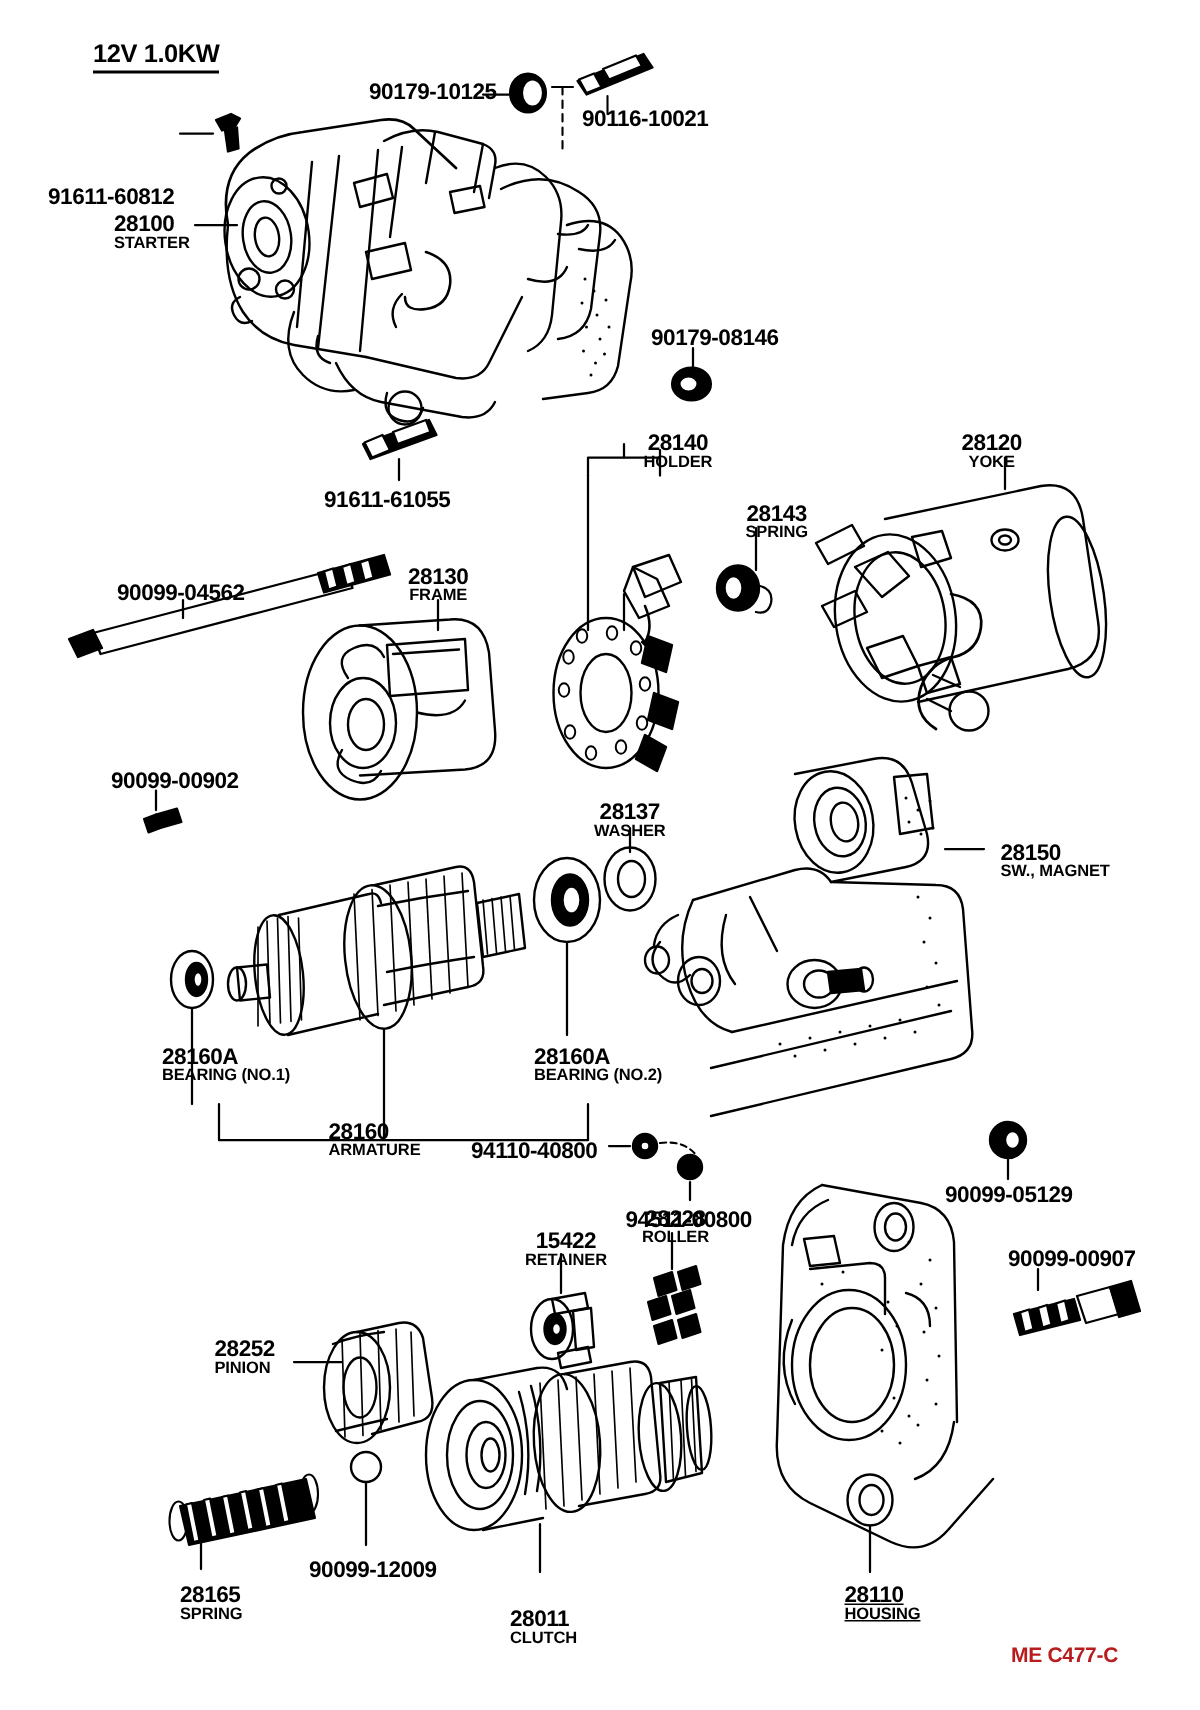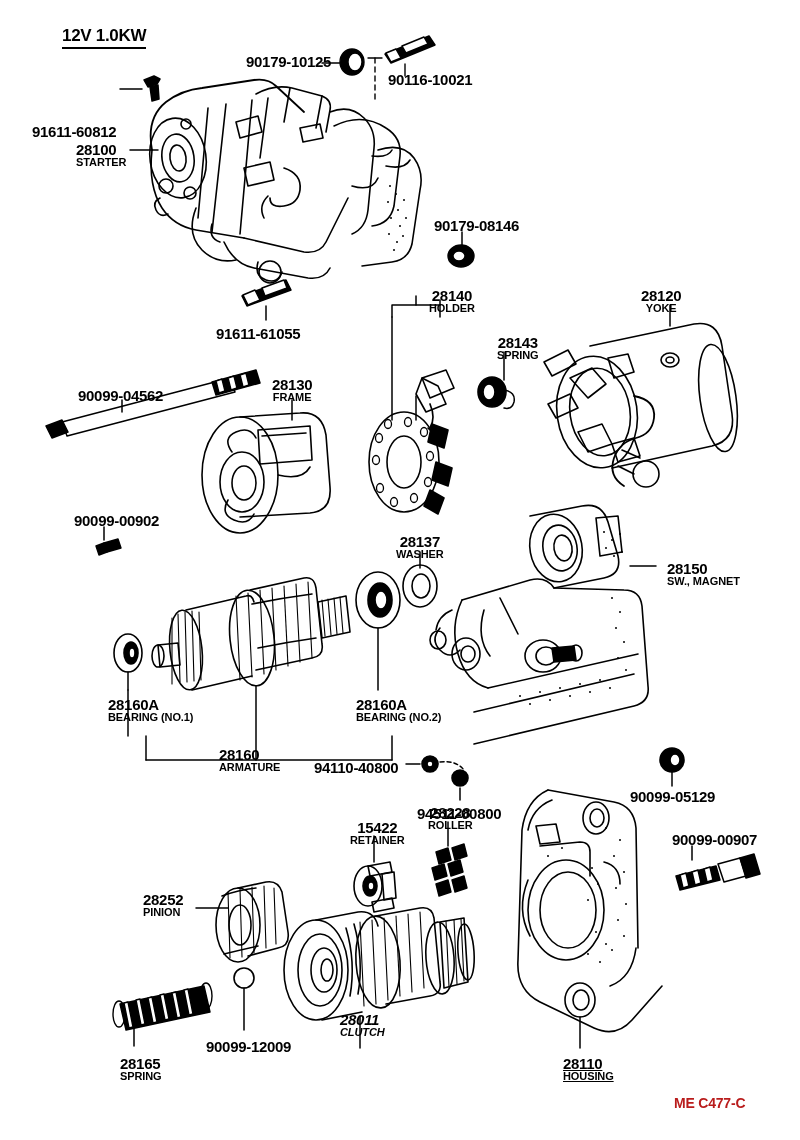--- a/index.html
+++ b/index.html
@@ -630,21 +630,21 @@
 
   <div class="lbl" style="left:206px; top:1039px;">
     <span class="pn">90099-12009</span>
   </div>
 
   <div class="lbl" style="left:120px; top:1056px;">
     <span class="pn">28165</span>
     <span class="nm">SPRING</span>
   </div>
 
-  <div class="lbl" style="left:340px; top:1012px;font-style:italic;">
+  <div class="lbl" style="left:340px; top:1072px;">
     <span class="pn">28011</span>
     <span class="nm">CLUTCH</span>
   </div>
 
   <div class="lbl" style="left:563px; top:1056px;text-decoration:underline;">
     <span class="pn">28110</span>
     <span class="nm">HOUSING</span>
   </div>
 
   <div class="footer" style="left:674px; top:1095px;">ME C477-C</div>

